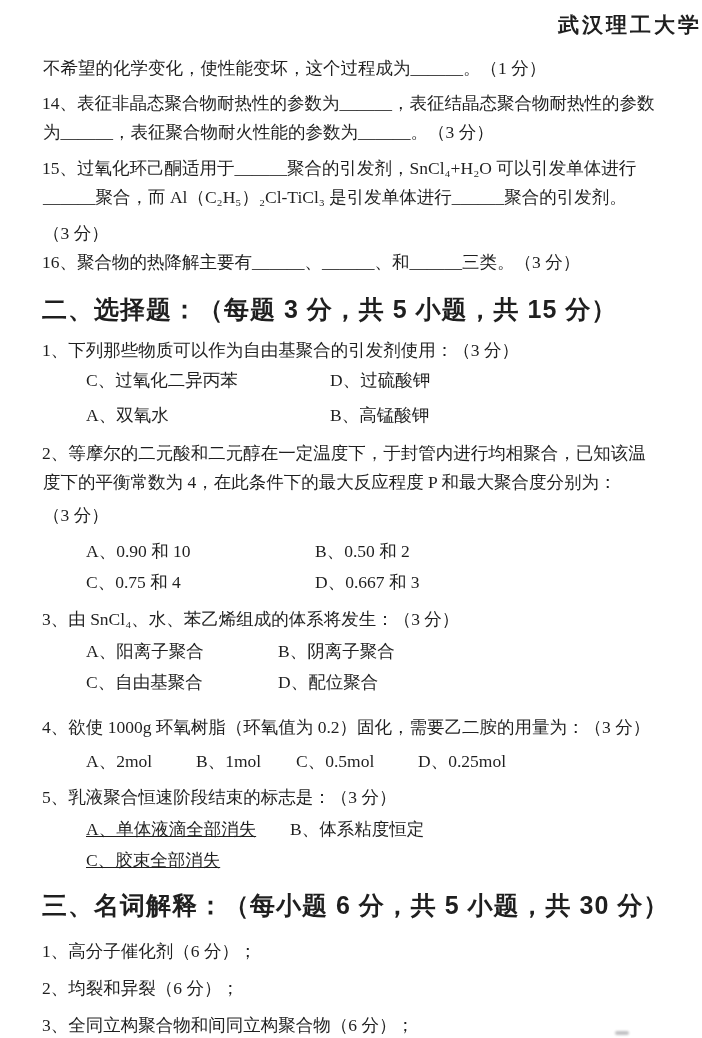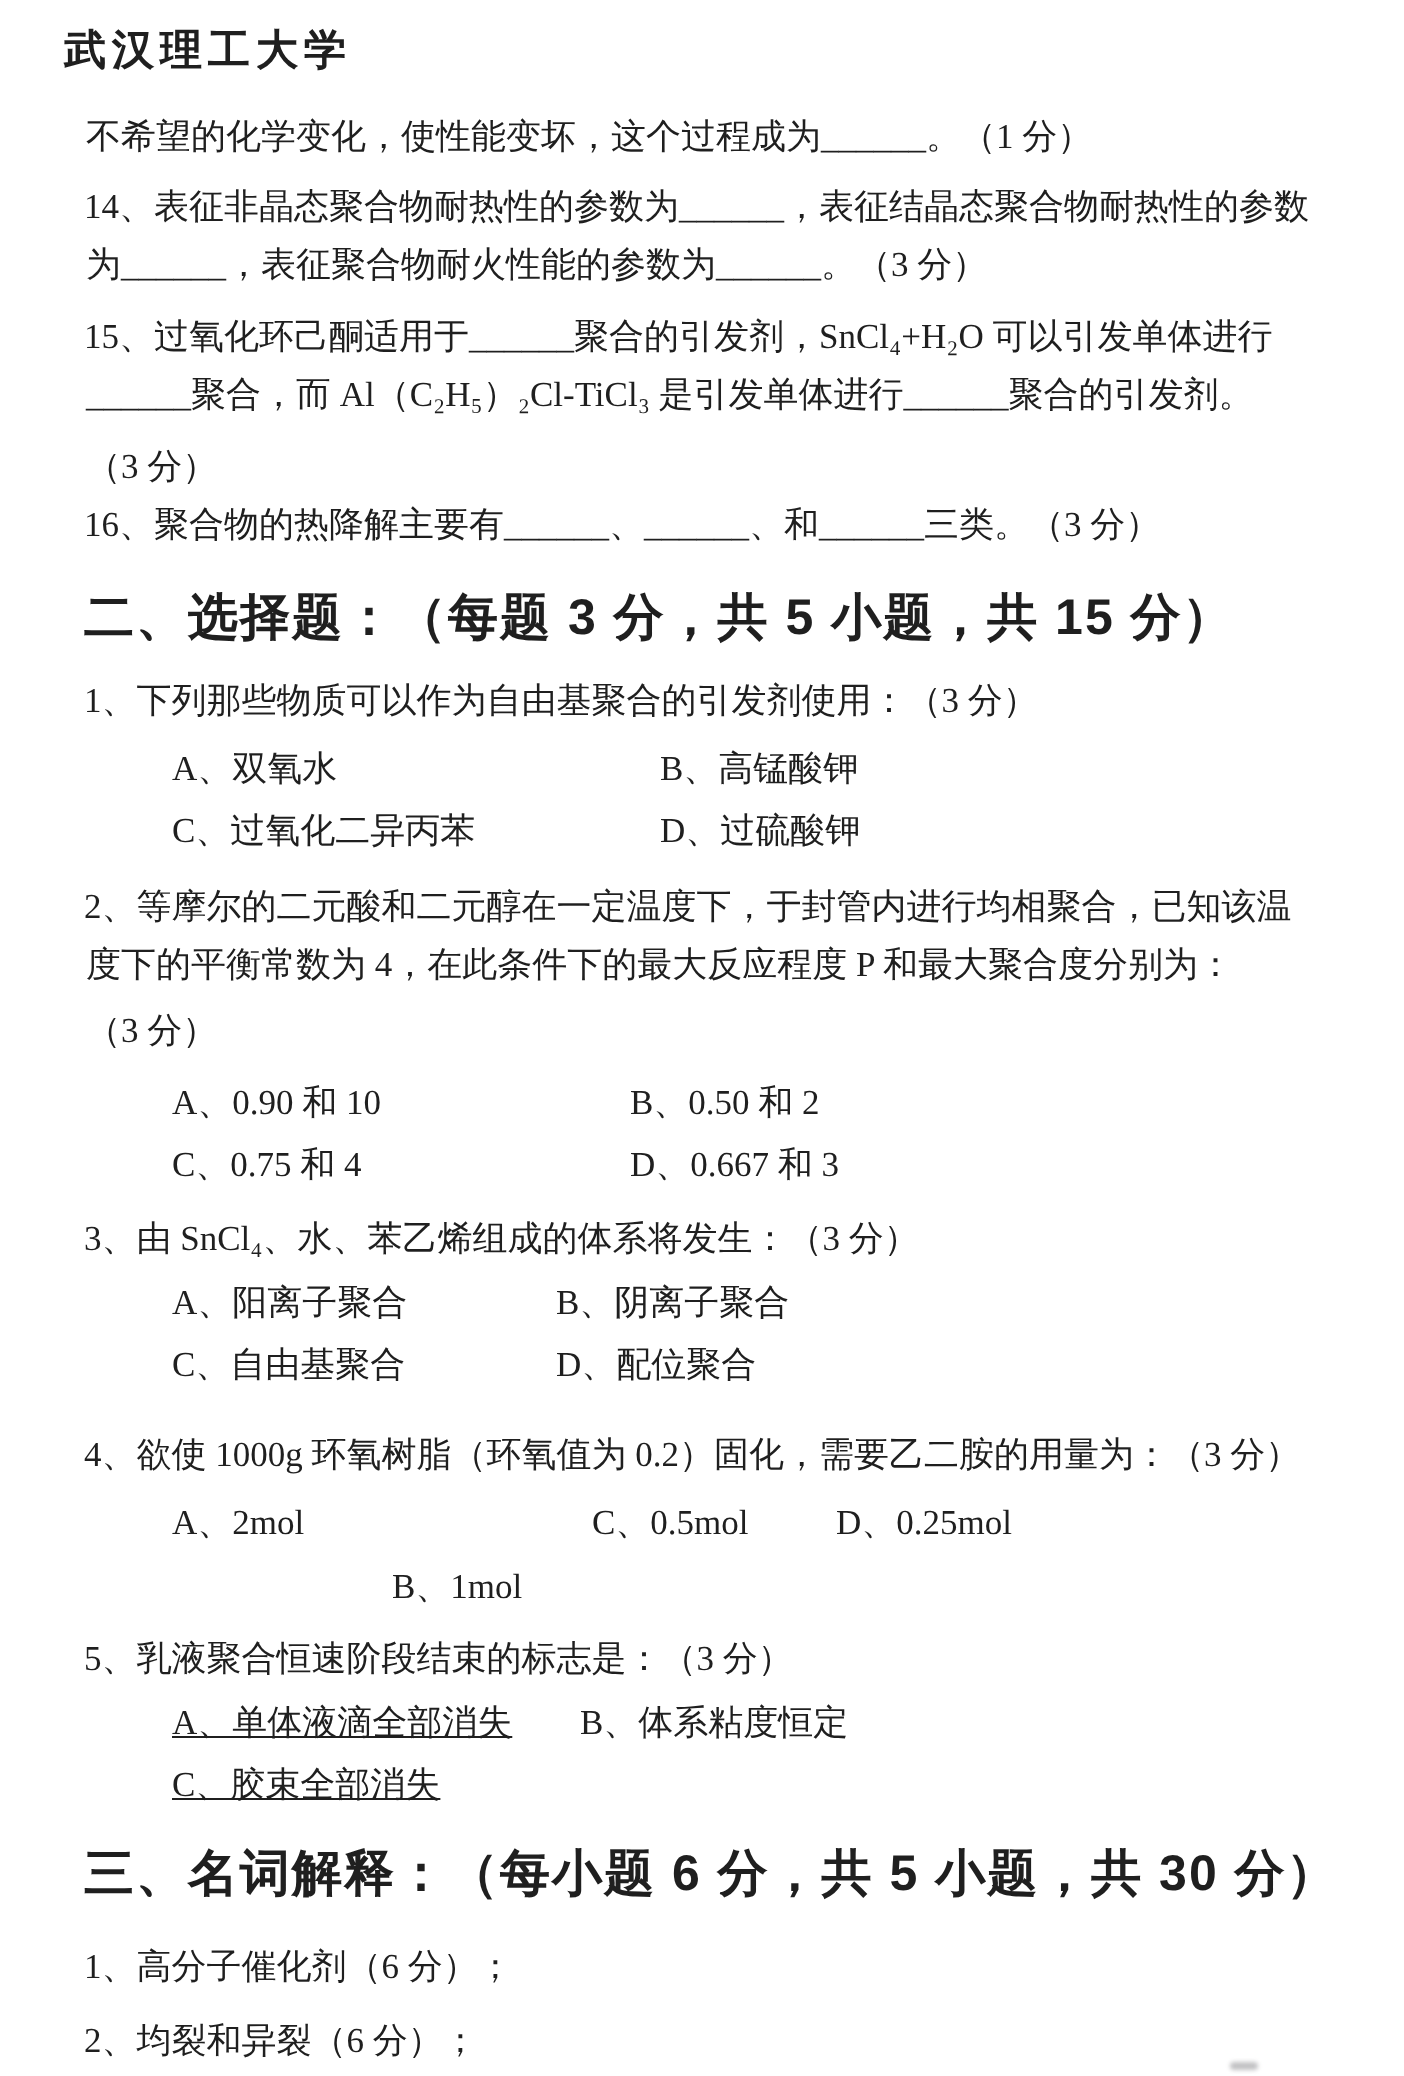--- a/index.html
+++ b/index.html
@@ -8,43 +8,42 @@
     width:702px; height:1038px;
     margin:0 auto;
     background:#ffffff;
     color:#1f1f1f;
     font-family:"Liberation Serif","DejaVu Serif",serif;
     font-size:17.5px;
     overflow:hidden;
   }
   .title {
     padding-top:12px;
-    text-align:left;
+    text-align:right;
     font-size:21px;
     font-weight:bold;
     letter-spacing:3px;
     line-height:26px;
-    margin-left:32px;
   }
   .bl   { line-height:29px; white-space:nowrap; }
   .ind-q{ padding-left:42px; }
   .ind-c{ padding-left:43px; }
   .sec  {
     font-family:"Liberation Sans","DejaVu Sans",sans-serif;
     font-weight:bold;
     font-size:25px;
     line-height:24px;
     padding-left:42px;
     letter-spacing:1px;
     white-space:nowrap;
   }
   .opts { padding-left:86px; line-height:31px; display:flex; white-space:nowrap; }
   .opts .w244{ width:244px; } .opts .w229{ width:229px; }
   .opts .w192{ width:192px; } .opts .w204{ width:204px;text-decoration:underline; }
-  .opts .w110{ width:110px; } .opts .w100{ width:100px;margin-top:32px; } .opts .w122{ width:122px; } .mt2{margin-top:2px} .mt3{margin-top:15px} .mt4{margin-top:4px}
+  .opts .w110{ width:110px; } .opts .w100{ width:100px; } .opts .w122{ width:122px; } .mt2{margin-top:2px} .mt3{margin-top:15px} .mt4{margin-top:4px}
   .mt6{margin-top:6px} .mt7{margin-top:7px} .mt8{margin-top:8px} .mt15{margin-top:15px}
   .mt16{margin-top:16px} .mt17{margin-top:17px} .mt20{margin-top:20px}
   .smudge {
     position:absolute; left:615px; top:1031px;
     width:14px; height:4px; background:#8f8f93;
     opacity:.55; border-radius:2px; filter:blur(1px);
   }
 </style>
 </head>
 <body>
@@ -57,27 +56,27 @@
   <div class="bl ind-q mt6">14、表征非晶态聚合物耐热性的参数为______，表征结晶态聚合物耐热性的参数</div>
   <div class="bl ind-c">为______，表征聚合物耐火性能的参数为______。（3 分）</div>
   <div class="bl ind-q mt7">15、过氧化环己酮适用于______聚合的引发剂，SnCl₄+H₂O 可以引发单体进行</div>
   <div class="bl ind-c">______聚合，而 Al（C₂H₅）₂Cl-TiCl₃ 是引发单体进行______聚合的引发剂。</div>
   <div class="bl ind-c mt7">（3 分）</div>
   <div class="bl ind-q">16、聚合物的热降解主要有______、______、和______三类。（3 分）</div>
 
   <div class="sec mt20">二、选择题：（每题 3 分，共 5 小题，共 15 分）</div>
 
   <div class="bl ind-q mt15">1、下列那些物质可以作为自由基聚合的引发剂使用：（3 分）</div>
+  <div class="opts">
+    <span class="w244">C、过氧化二异丙苯</span>
+    <span>D、过硫酸钾</span>
+  </div>
   <div class="opts mt4">
     <span class="w244">A、双氧水</span>
     <span>B、高锰酸钾</span>
-  </div>
-  <div class="opts">
-    <span class="w244">C、过氧化二异丙苯</span>
-    <span>D、过硫酸钾</span>
   </div>
 
   <div class="bl ind-q mt8">2、等摩尔的二元酸和二元醇在一定温度下，于封管内进行均相聚合，已知该温</div>
   <div class="bl ind-c">度下的平衡常数为 4，在此条件下的最大反应程度 P 和最大聚合度分别为：</div>
   <div class="bl ind-c mt4">（3 分）</div>
   <div class="opts mt6">
     <span class="w229">A、0.90 和 10</span>
     <span>B、0.50 和 2</span>
   </div>
   <div class="opts">

